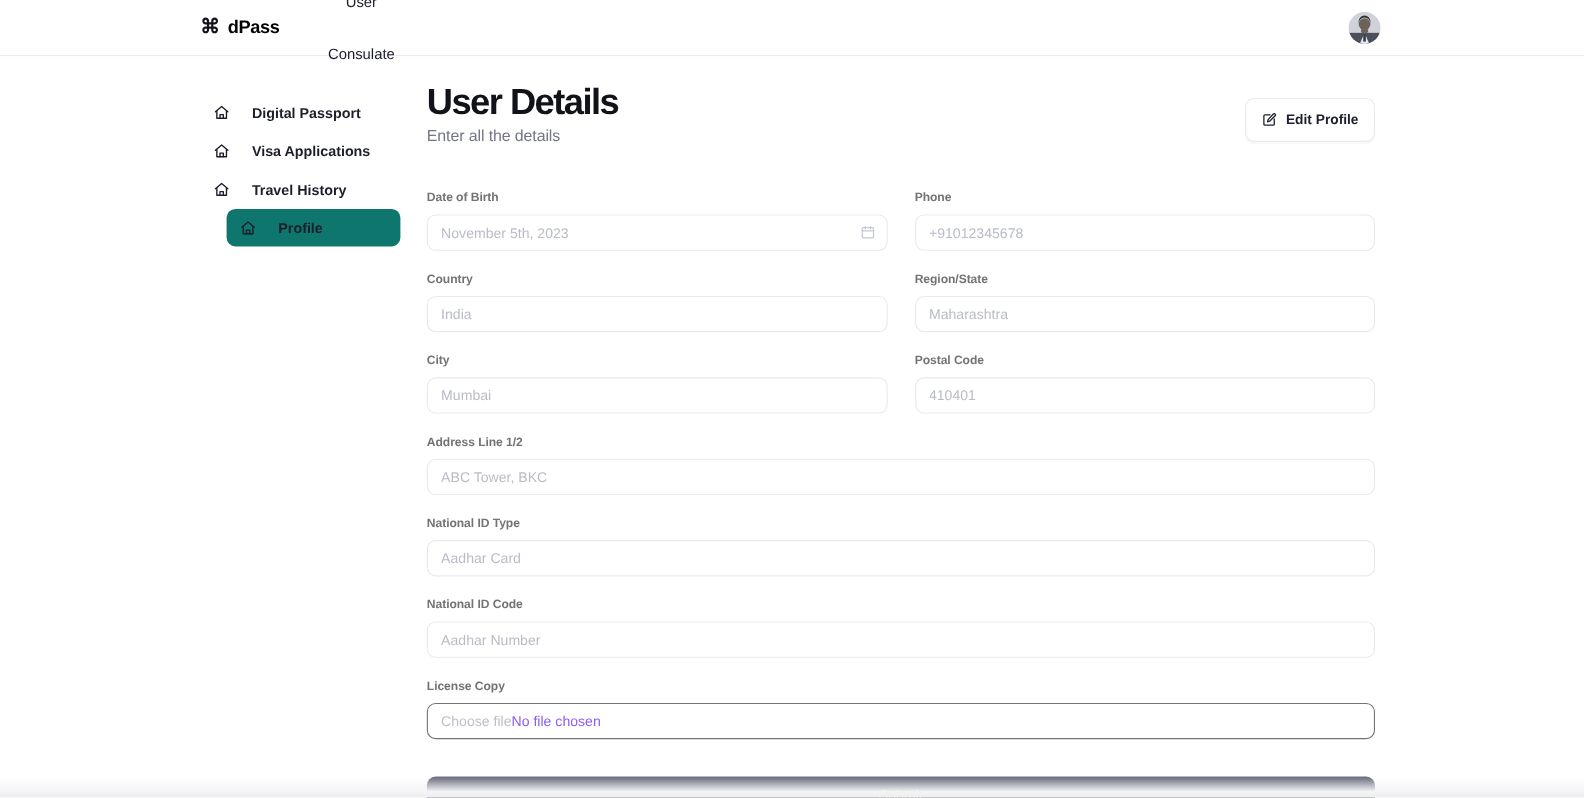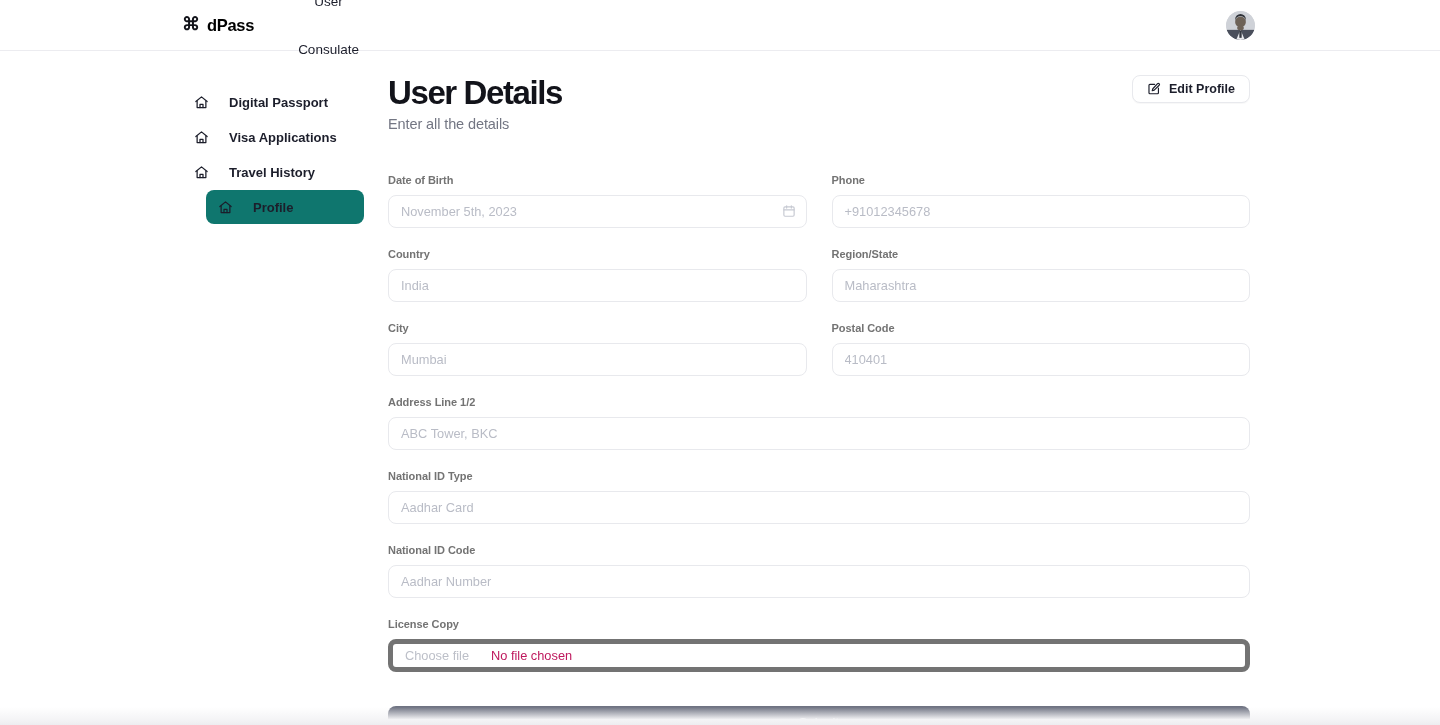--- a/index.html
+++ b/index.html
@@ -160,29 +160,30 @@
     font-size: 14.5px;
     color: #737683;
     margin-top: 5px;
     letter-spacing: -0.1px;
   }
 
   .edit-btn {
     display: inline-flex;
     align-items: center;
     gap: 8px;
-    height: 28px;
+    height: 40px;
     padding: 0 14px;
     border: 1px solid #e8e9ed;
     border-radius: 8px;
     background: #fff;
     font-size: 12.5px;
     font-weight: 600;
     color: #1c1e2b;
     cursor: pointer;
+    margin-top: 14px;
     box-shadow: 0 1px 1px rgba(16,24,40,0.03);
   }
 
   .edit-icon { width: 14px; height: 14px; display: block; color: #1c1e2b; }
 
   
   .form {
     margin-top: 42px;
   }
 
@@ -229,38 +230,38 @@
     width: 14px;
     height: 14px;
     color: #c6c9d2;
     pointer-events: none;
   }
 
   
   .file-input {
     width: 100%;
     height: 33px;
-    border: 5px solid #737373;
+    border: 1px solid #737373;
     border-radius: 8px;
     background: #fff;
     display: flex;
     align-items: center;
     padding: 0 12px;
-    gap: 22px;
+    gap: 0;
     cursor: pointer;
   }
 
   .file-choose {
     font-size: 12.8px;
     color: #bcbfc8;
   }
 
   .file-status {
     font-size: 12.8px;
-    color: #be185d;
+    color: #8b5cf6;
   }
 
   .submit-btn {
     width: 100%;
     height: 33px;
     border: none;
     border-radius: 8px;
     background: #6f7382;
     color: #ffffff;
     font-family: "Liberation Sans", sans-serif;

